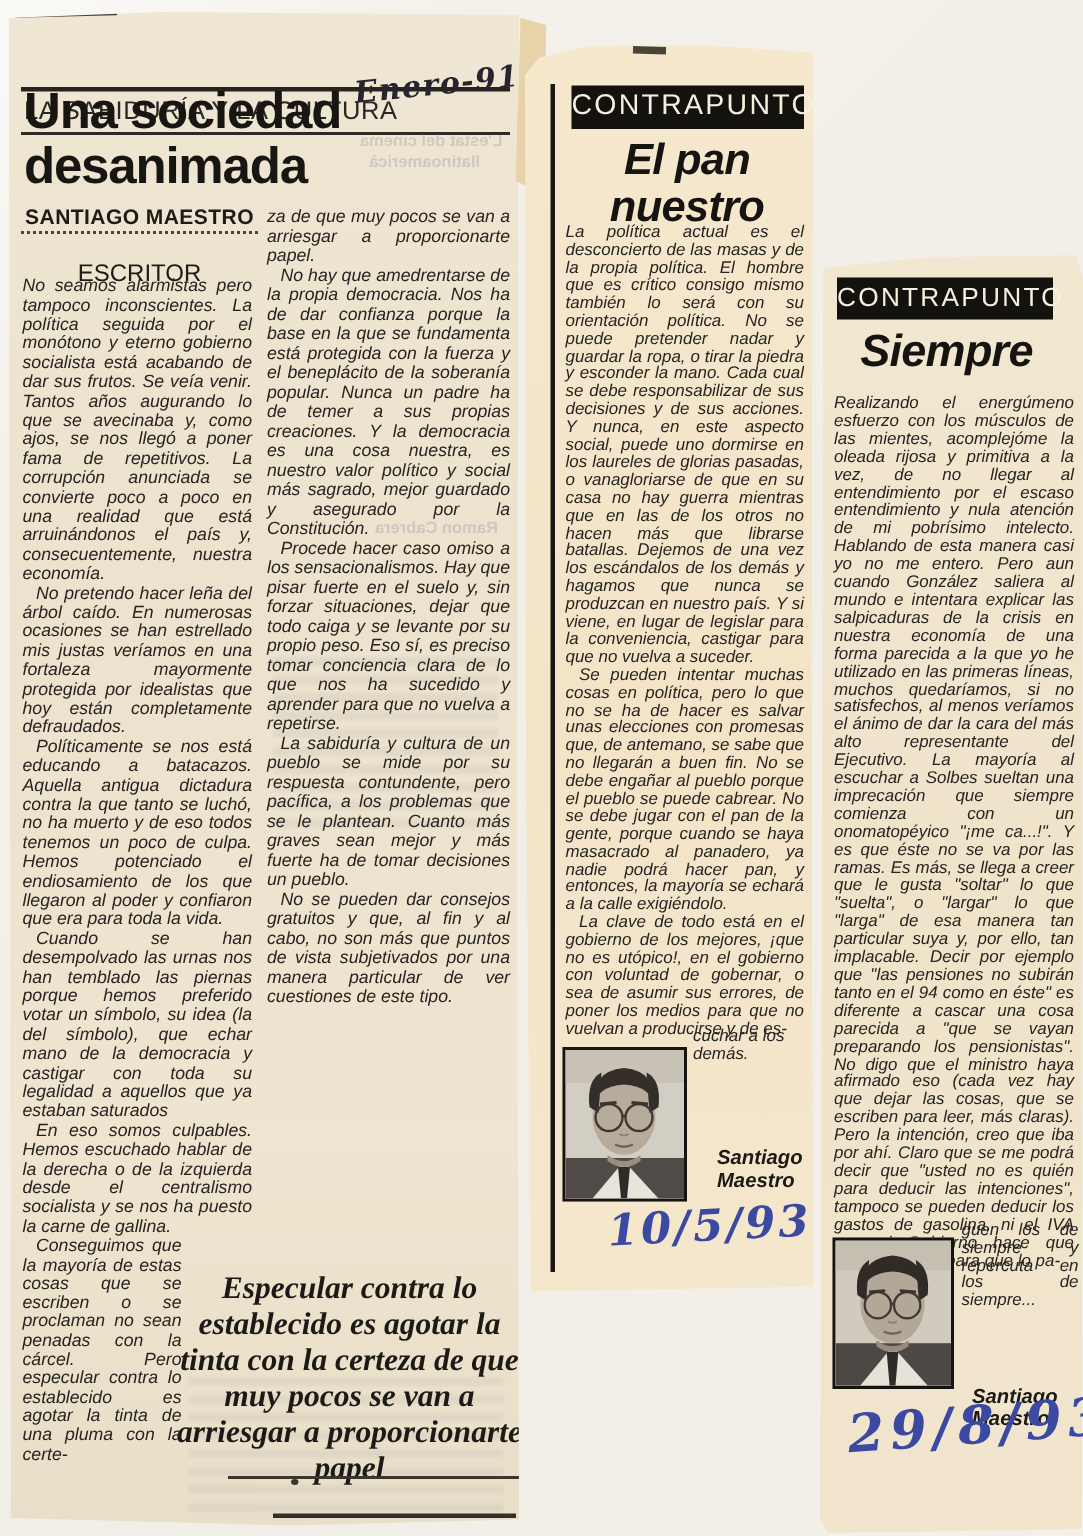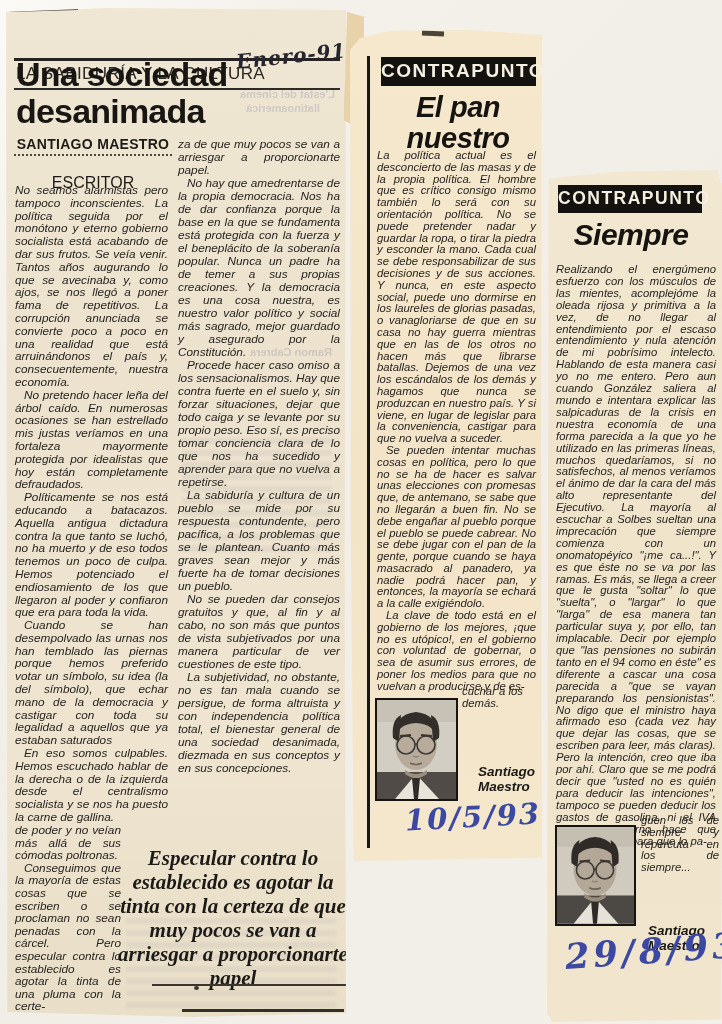--- a/index.html
+++ b/index.html
@@ -43,21 +43,21 @@
     font-size:21px;line-height:24px;color:#1c1a17;
   }
   .rule1{position:absolute;left:146px;top:976px;width:194px;height:2px;background:#3a362e;}
   .rule1:before{content:"";position:absolute;left:42px;top:2px;width:5px;height:4px;border-radius:50%;background:#3a362e;}
   .rule2{position:absolute;left:176px;top:1001px;width:162px;height:3px;background:#33302a;}
   .ghost{position:absolute;color:#8a88a0;opacity:.30;filter:blur(.5px);transform:scaleX(-1);font-weight:bold;white-space:nowrap;}
   .ghost-stripes{position:absolute;opacity:.14;filter:blur(1px);
     background:repeating-linear-gradient(180deg,rgba(110,105,140,.55) 0 6px,rgba(0,0,0,0) 6px 12px);}
   
   .kicker{
-    background:#14120f;color:#f5efdf;font-weight:bold;text-align:right;
+    background:#14120f;color:#f5efdf;font-weight:normal;text-align:right;
     font-size:19px;letter-spacing:1.5px;padding:3px 0 4px 0;
   }
   .c-headline{
     text-align:center;font-weight:bold;font-style:italic;color:#161410;letter-spacing:-.5px;
   }
   .photo-frame{border:2px solid #161411;background:#cfc9be;flex:0 0 auto;}
   .sig{font-weight:bold;font-style:italic;font-size:13.5px;line-height:15px;color:#1b1916;}
   
   .clip-mid{
     left:350px;top:30px;width:192px;height:831px;
@@ -116,30 +116,28 @@
   </div>
 
   <div class="newsbody colA">
     <p class="noindent">No seamos alarmistas pero tampoco inconscientes. La política seguida por el monótono y eterno gobierno socialista está acabando de dar sus frutos. Se veía venir. Tantos años augurando lo que se avecinaba y, como ajos, se nos llegó a poner fama de repetitivos. La corrupción anunciada se convierte poco a poco en una realidad que está arruinándonos el país y, consecuentemente, nuestra economía.</p>
     <p>No pretendo hacer leña del árbol caído. En numerosas ocasiones se han estrellado mis justas veríamos en una fortaleza mayormente protegida por idealistas que hoy están completamente defraudados.</p>
     <p>Políticamente se nos está educando a batacazos. Aquella antigua dictadura contra la que tanto se luchó, no ha muerto y de eso todos tenemos un poco de culpa. Hemos potenciado el endiosamiento de los que llegaron al poder y confiaron que era para toda la vida.</p>
     <p>Cuando se han desempolvado las urnas nos han temblado las piernas porque hemos preferido votar un símbolo, su idea (la del símbolo), que echar mano de la democracia y castigar con toda su legalidad a aquellos que ya estaban saturados</p>
     <p>En eso somos culpables. Hemos escuchado hablar de la derecha o de la izquierda desde el centralismo socialista y se nos ha puesto la carne de gallina.</p>
   </div>
   <div class="newsbody colA2">
-    <p class="noindent">de poder y no veían más allá de sus cómodas poltronas.</p>
     <p>Conseguimos que la mayoría de estas cosas que se escriben o se proclaman no sean penadas con la cárcel. Pero especular contra lo establecido es agotar la tinta de una pluma con la certe-</p>
   </div>
   <div class="newsbody colB">
     <p class="noindent">za de que muy pocos se van a arriesgar a proporcionarte papel.</p>
     <p>No hay que amedrentarse de la propia democracia. Nos ha de dar confianza porque la base en la que se fundamenta está protegida con la fuerza y el beneplácito de la soberanía popular. Nunca un padre ha de temer a sus propias creaciones. Y la democracia es una cosa nuestra, es nuestro valor político y social más sagrado, mejor guardado y asegurado por la Constitución.</p>
-    <p>Procede hacer caso omiso a los sensacionalismos. Hay que contra fuerte en el suelo y, sin forzar situaciones, dejar que todo caiga y se levante por su propio peso. Eso sí, es preciso tomar conciencia clara de lo que nos ha sucedido y aprender para que no vuelva a repetirse.</p>
+    <p>Procede hacer caso omiso a los sensacionalismos. Hay que pisar fuerte en el suelo y, sin forzar situaciones, dejar que todo caiga y se levante por su propio peso. Eso sí, es preciso tomar conciencia clara de lo que nos ha sucedido y aprender para que no vuelva a repetirse.</p>
     <p>La sabiduría y cultura de un pueblo se mide por su respuesta contundente, pero pacífica, a los problemas que se le plantean. Cuanto más graves sean mejor y más fuerte ha de tomar decisiones un pueblo.</p>
     <p>No se pueden dar consejos gratuitos y que, al fin y al cabo, no son más que puntos de vista subjetivados por una manera particular de ver cuestiones de este tipo.</p>
-    <p>La subjetividad, no obstante, no es tan mala cuando se persigue, de forma altruista y con independencia política total, el bienestar general de una sociedad desanimada, diezmada en sus conceptos y en sus concepciones.</p>
   </div>
 
   <div class="pullquote">Especular contra lo establecido es agotar la tinta con la certeza de que muy pocos se van a arriesgar a proporcionarte papel</div>
   <div class="rule1"></div>
   <div class="rule2"></div>
 </div>
 
 <div class="scrap"></div>
 <div class="clipping clip-mid">
   <div class="edge-mark" style="left:72px;top:1px;width:22px;height:5px;transform:rotate(2deg);"></div>

